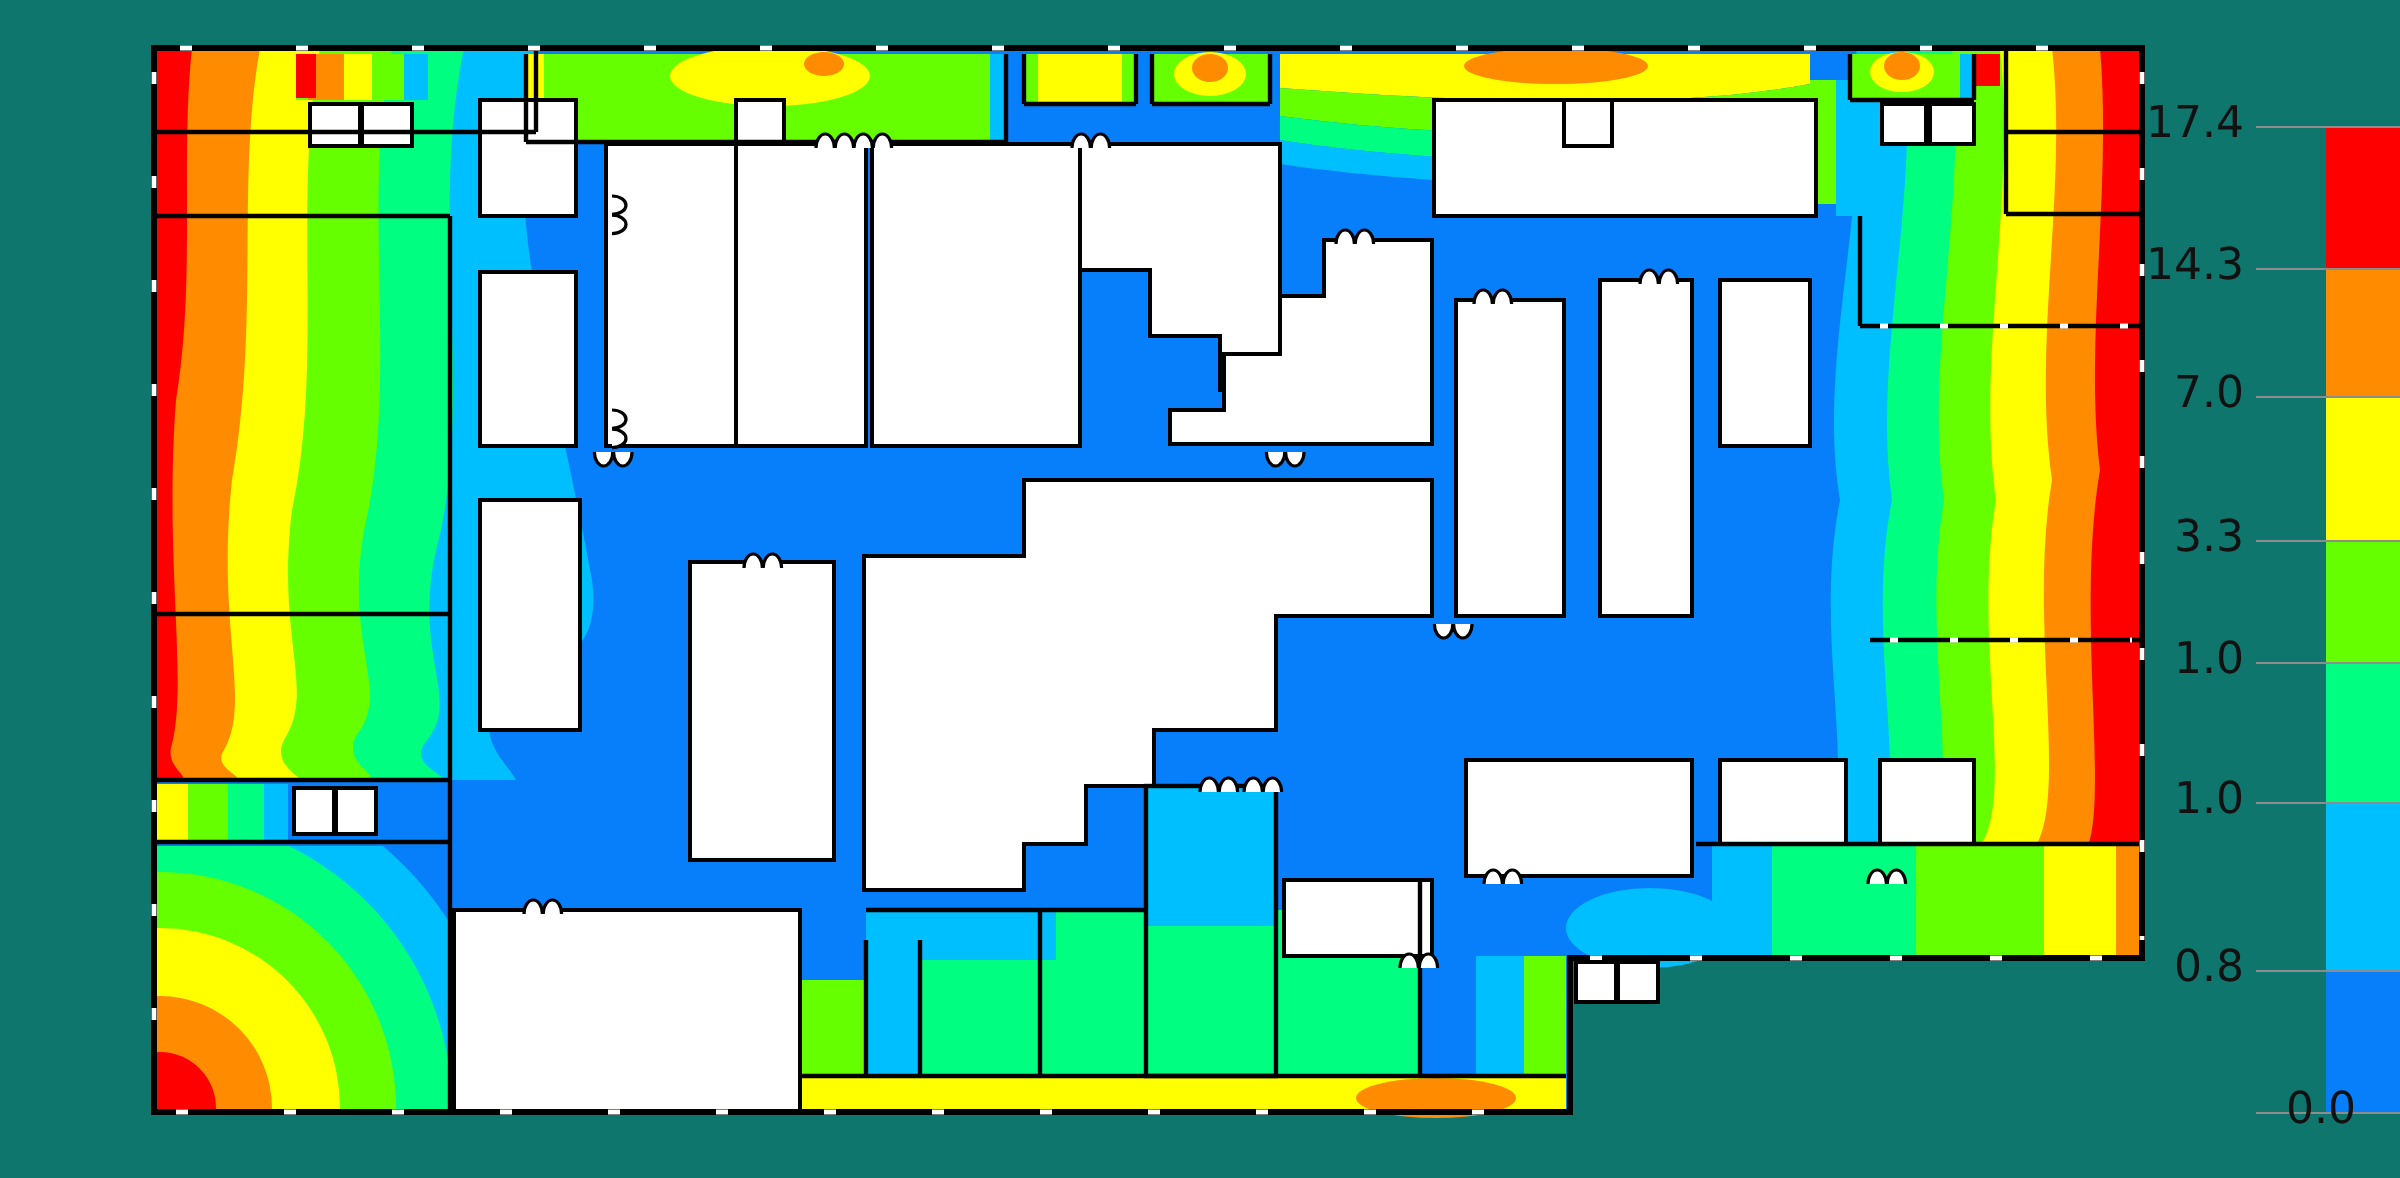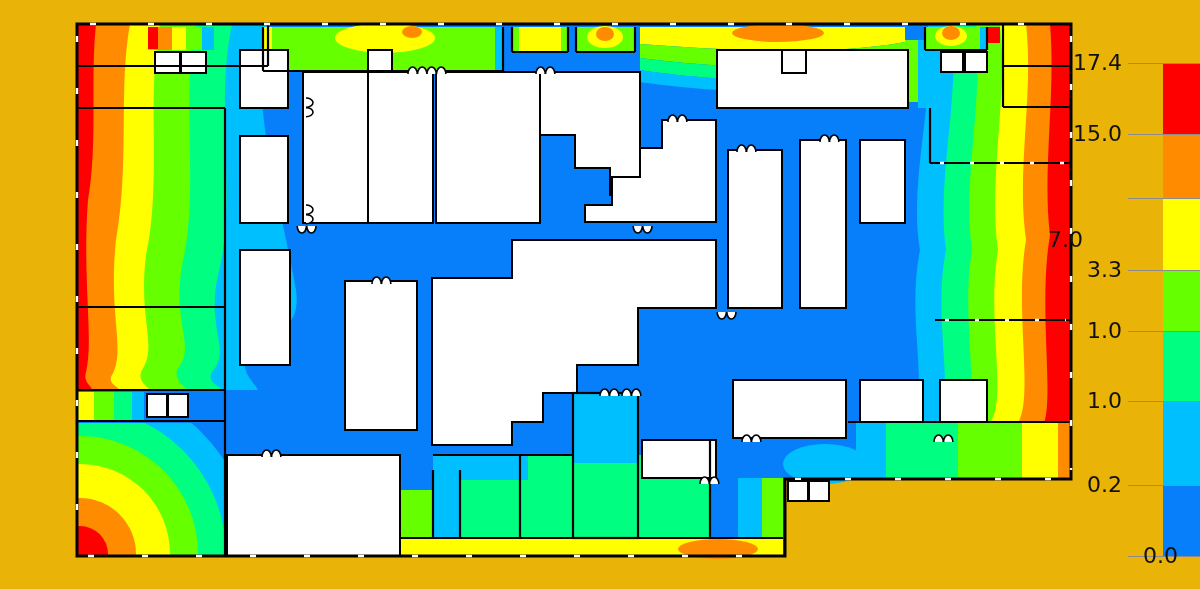--- a/index.html
+++ b/index.html
@@ -1,16 +1,16 @@
 <!DOCTYPE html>
 <html><head>
 <meta charset="utf-8">
 <style>
   html,body{margin:0;padding:0;background:#fff;font-family:"DejaVu Sans","Liberation Sans",sans-serif;}
-  .stage{position:relative;width:1200px;height:589px;background:#eab308;overflow:hidden;text-decoration:underline;}
+  .stage{position:relative;width:1200px;height:589px;background:#0f766e;overflow:hidden;text-decoration:underline;}
   .stage svg{position:absolute;left:0;top:0;}
   .legend-label{position:absolute;transform:translateY(-54%);font-size:22px;color:#111;text-align:right;width:66px;}
   .legend-band,.legend-tick{position:absolute;}
 </style>
 </head>
 <body>
 
 <div class="stage">
 
 <svg width="1200" height="589" viewBox="0 0 1200 589">
@@ -229,28 +229,28 @@
       <div class="legend-band" style="left: 1163px; top: 63px; width: 37px; height: 71px; background: rgb(255, 0, 0);"></div>
       <div class="legend-band" style="left: 1163px; top: 134px; width: 37px; height: 64px; background: rgb(255, 140, 0);"></div>
       <div class="legend-band" style="left: 1163px; top: 198px; width: 37px; height: 72px; background: rgb(255, 255, 0);"></div>
       <div class="legend-band" style="left: 1163px; top: 270px; width: 37px; height: 61px; background: rgb(102, 255, 0);"></div>
       <div class="legend-band" style="left: 1163px; top: 331px; width: 37px; height: 70px; background: rgb(0, 255, 128);"></div>
       <div class="legend-band" style="left: 1163px; top: 401px; width: 37px; height: 84px; background: rgb(0, 191, 255);"></div>
       <div class="legend-band" style="left: 1163px; top: 485px; width: 37px; height: 71px; background: rgb(7, 127, 251);"></div>
       <div class="legend-tick" style="left: 1128px; top: 63px; width: 72px; height: 1px; background: rgb(140, 140, 140);"></div>
       <div class="legend-label" style="left: 1056px; top: 63px; color: rgb(17, 17, 17);">17.4</div>
       <div class="legend-tick" style="left: 1128px; top: 134px; width: 72px; height: 1px; background: rgb(140, 140, 140);"></div>
-      <div class="legend-label" style="left: 1056px; top: 134px; color: rgb(17, 17, 17);">15.0</div>
+      <div class="legend-label" style="left: 1056px; top: 134px; color: rgb(17, 17, 17);">14.3</div>
       <div class="legend-tick" style="left: 1128px; top: 198px; width: 72px; height: 1px; background: rgb(140, 140, 140);"></div>
-      <div class="legend-label" style="left: 1017px; top: 198px; color: rgb(17, 17, 17); margin-top: 42px;">7.0</div>
+      <div class="legend-label" style="left: 1056px; top: 198px; color: rgb(17, 17, 17);">7.0</div>
       <div class="legend-tick" style="left: 1128px; top: 270px; width: 72px; height: 1px; background: rgb(140, 140, 140);"></div>
       <div class="legend-label" style="left: 1056px; top: 270px; color: rgb(17, 17, 17);">3.3</div>
       <div class="legend-tick" style="left: 1128px; top: 331px; width: 72px; height: 1px; background: rgb(140, 140, 140);"></div>
       <div class="legend-label" style="left: 1056px; top: 331px; color: rgb(17, 17, 17);">1.0</div>
       <div class="legend-tick" style="left: 1128px; top: 401px; width: 72px; height: 1px; background: rgb(140, 140, 140);"></div>
       <div class="legend-label" style="left: 1056px; top: 401px; color: rgb(17, 17, 17);">1.0</div>
       <div class="legend-tick" style="left: 1128px; top: 485px; width: 72px; height: 1px; background: rgb(140, 140, 140);"></div>
-      <div class="legend-label" style="left: 1056px; top: 485px; color: rgb(17, 17, 17);">0.2</div>
+      <div class="legend-label" style="left: 1056px; top: 485px; color: rgb(17, 17, 17);">0.8</div>
       <div class="legend-tick" style="left: 1128px; top: 556px; width: 72px; height: 1px; background: rgb(140, 140, 140);"></div>
       <div class="legend-label" style="left: 1112px; top: 556px; color: rgb(17, 17, 17);">0.0</div>
     </div>
 
 </div>
 
 </body></html>

